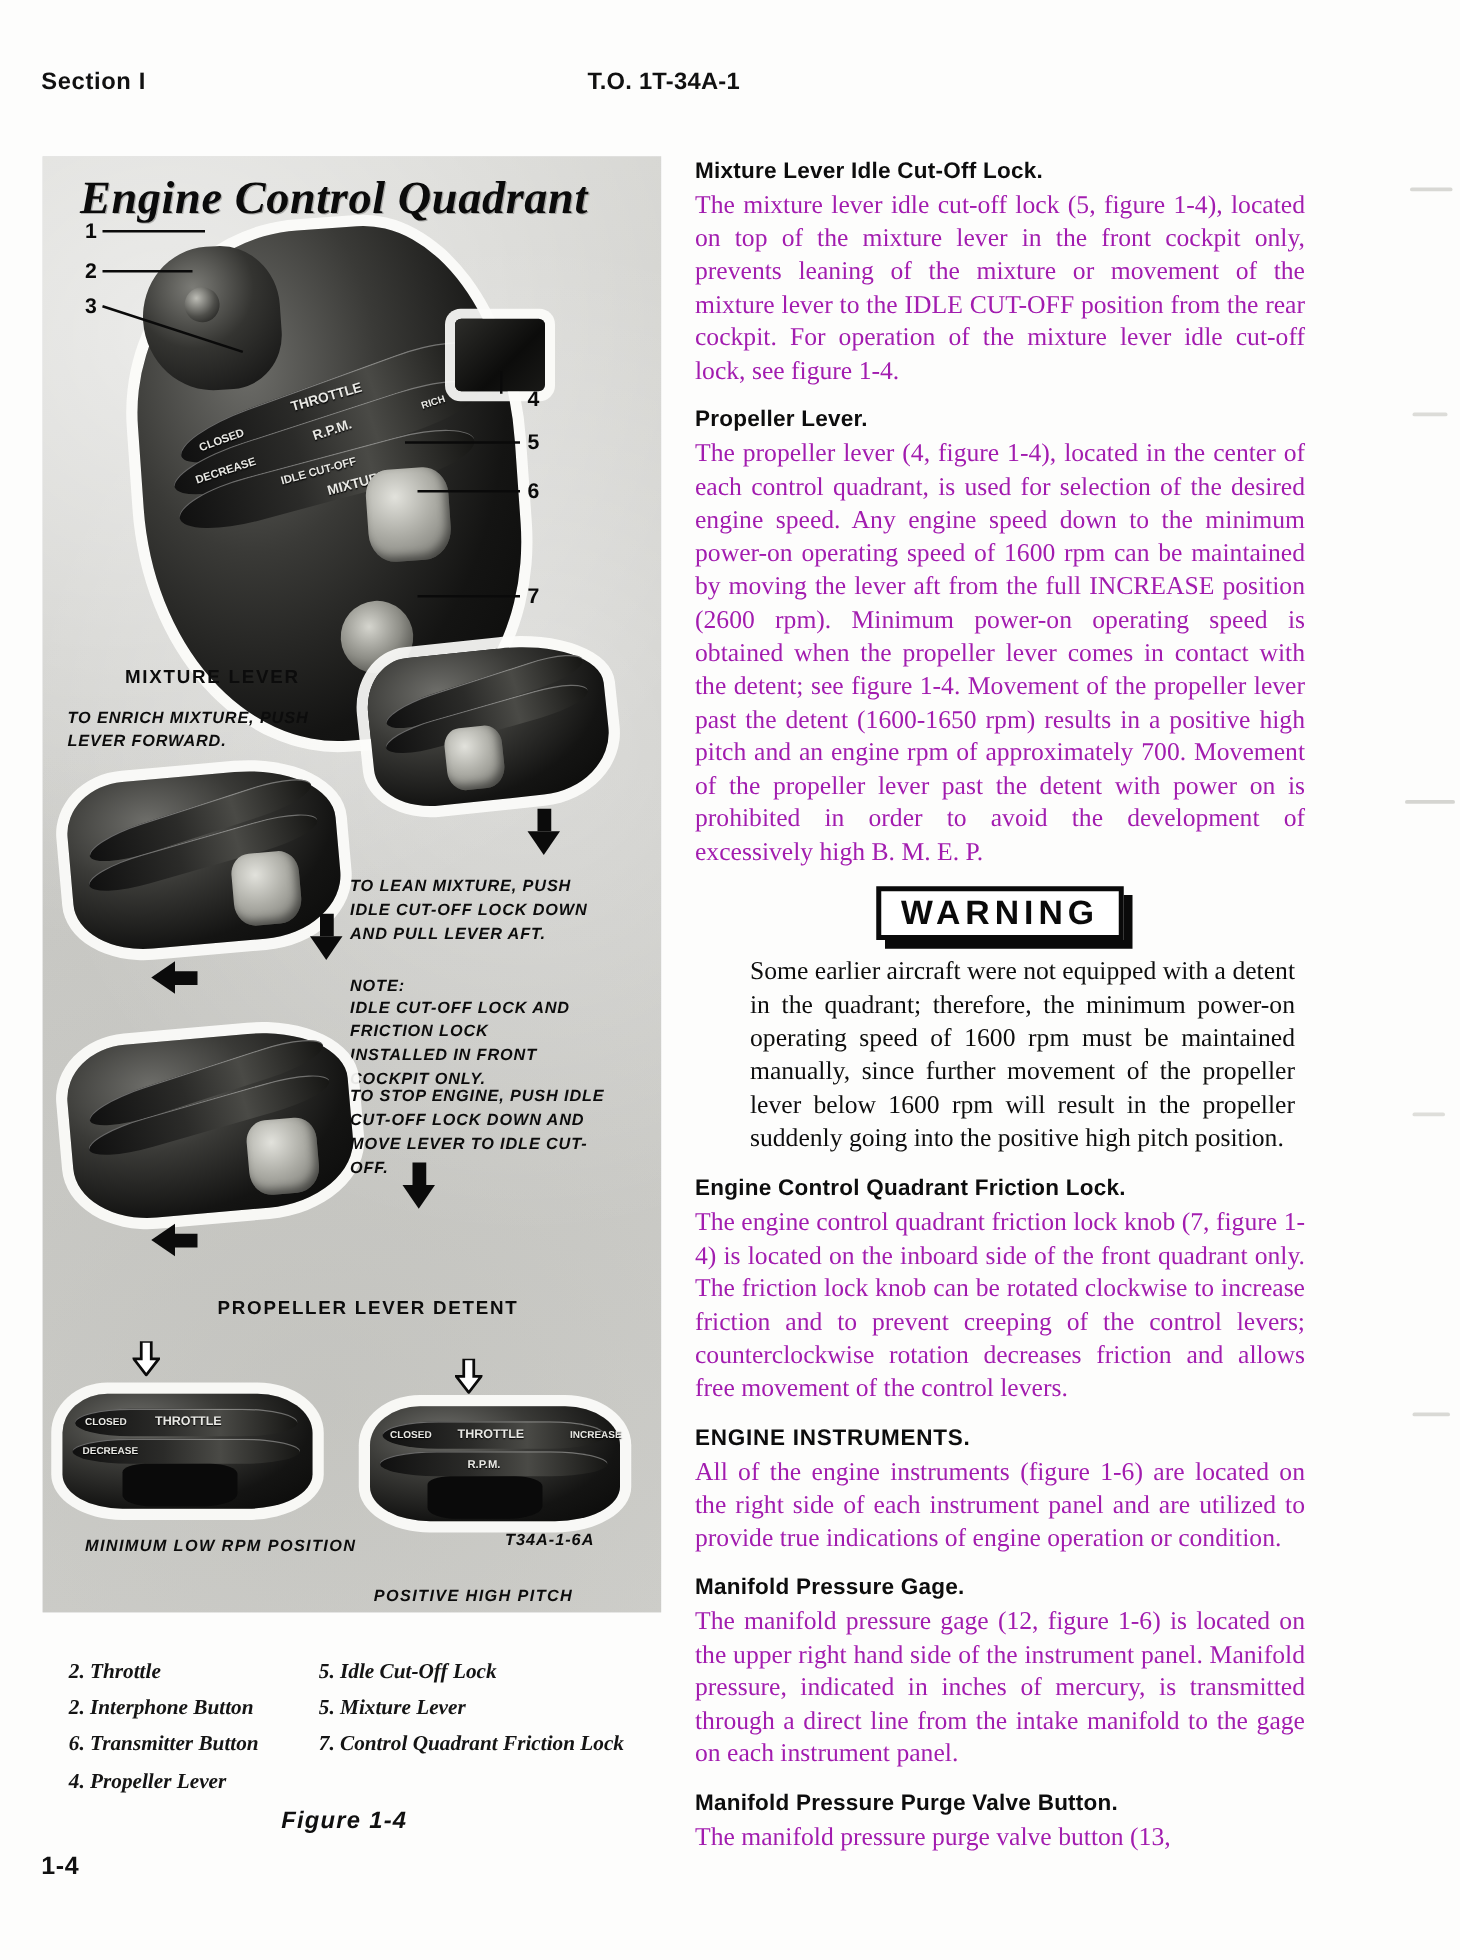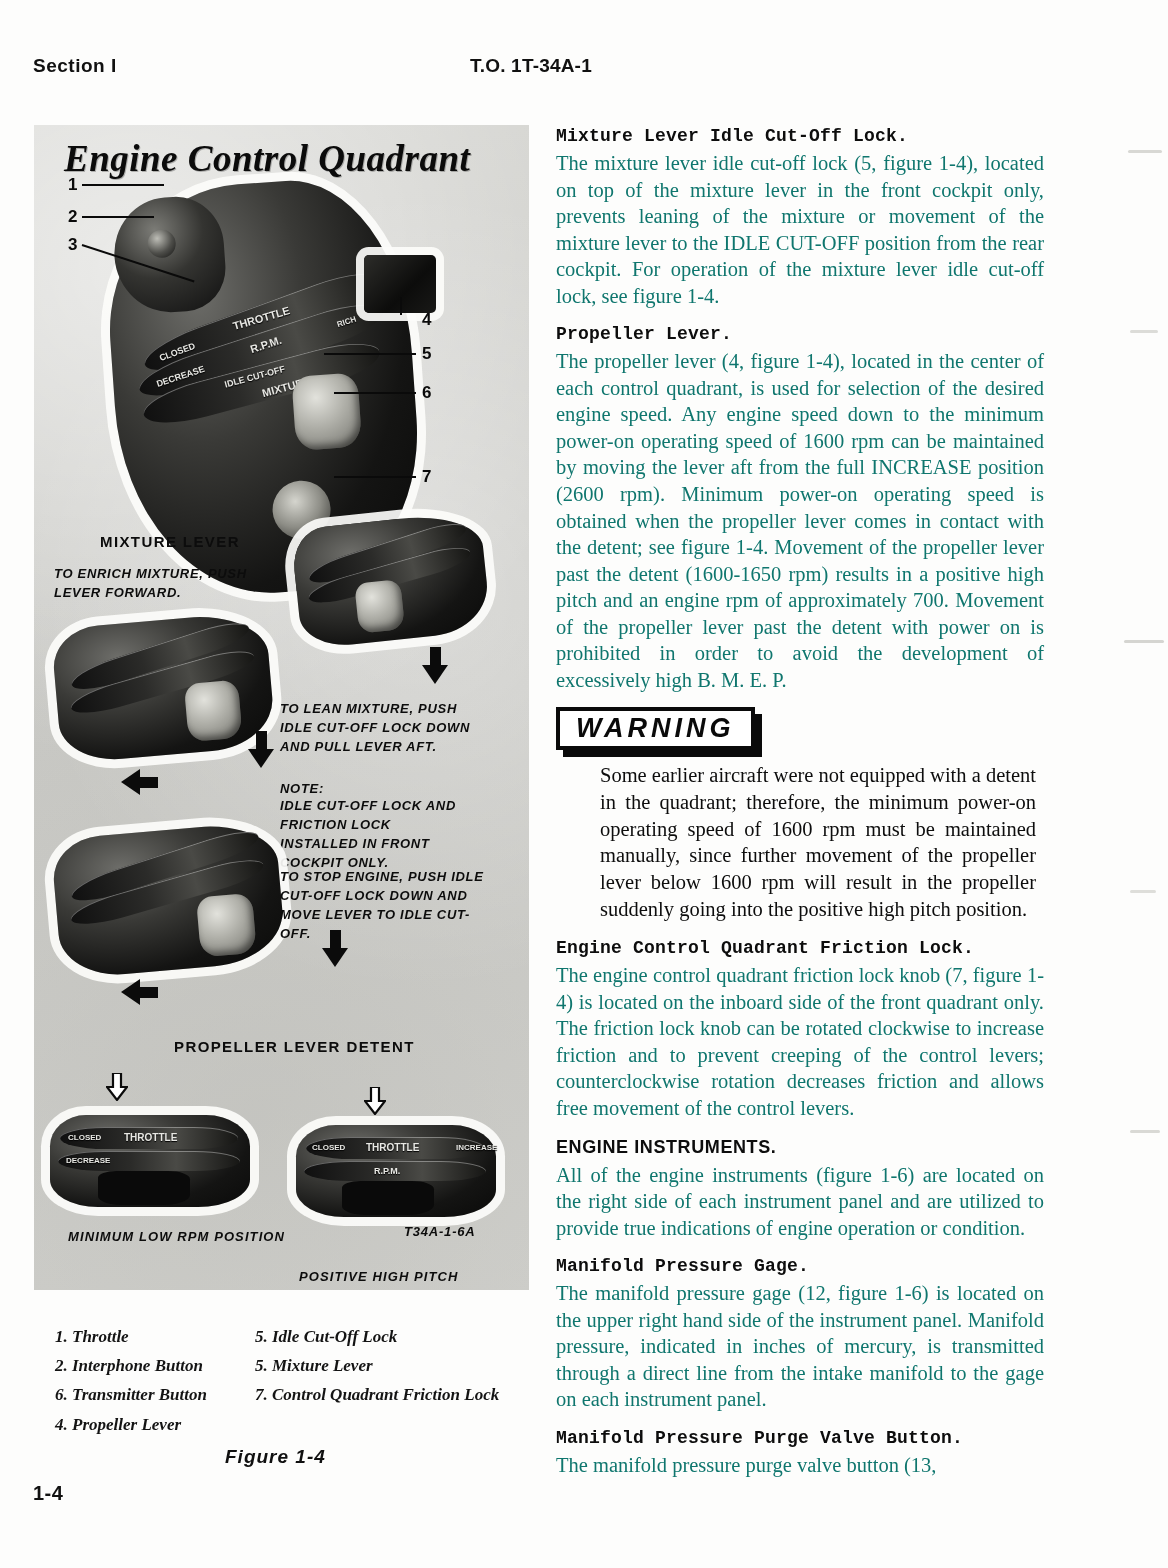--- a/index.html
+++ b/index.html
@@ -207,51 +207,50 @@
   }
 
   
   .col-right {
     position: absolute;
     left: 556px;
     top: 126px;
     width: 488px;
   }
   .h-sub {
-    font-family: Liberation Mono, monospace;
+    font-family: Liberation Sans, sans-serif;
     font-weight: bold;
     font-size: 18px;
     letter-spacing: 0.2px;
     color: #0d0d0d;
     margin: 0 0 4px 0;
   }
   .h-major {
     font-family: "Liberation Sans", sans-serif;
     font-weight: bold;
     font-size: 18px;
     letter-spacing: 0.6px;
     color: #0d0d0d;
     margin: 0 0 4px 0;
   }
   .para {
     font-family: "Liberation Serif", serif;
     font-size: 20.5px;
     line-height: 1.295;
     text-align: justify;
-    color: #0f766e;
+    color: #a21caf;
     margin: 0 0 15px 0;
     hyphens: none;
   }
   .para.tight { margin-bottom: 14px; }
 
   
   .warning-wrap {
     margin: 6px 0 12px 0;
-    text-align: left;
-    font-style: italic;
+    text-align: center;
   }
   .warning-badge {
     display: inline-block;
     position: relative;
     padding: 4px 16px 4px 16px;
     border: 4px solid #0a0a0a;
     background: #fff;
     box-shadow: 7px 7px 0 0 #0a0a0a;
   }
   .warning-badge span {
@@ -417,21 +416,21 @@
       </div>
       <div style="position:absolute;left:46px;top:56px;width:92px;height:34px;background:#0a0a0a;border-radius:20% 24% 30% 26%;"></div>
     </div>
 
     <div class="fig-cap cap-body" style="left:34px;top:1103px;letter-spacing:1.1px;">MINIMUM LOW RPM POSITION</div>
     <div class="fig-cap cap-body" style="left:265px;top:1143px;letter-spacing:1.1px;">POSITIVE HIGH PITCH POSITION</div>
     <div class="fig-cap cap-body" style="left:370px;top:1098px;letter-spacing:0.8px;">T34A-1-6A</div>
   </div>
 
   <div class="legend col1">
-    <div>1. Throttle</div>
+    <div>2. Throttle</div>
     <div>2. Interphone Button</div>
     <div>6. Transmitter Button</div>
     <div>4. Propeller Lever</div>
   </div>
   <div class="legend col2">
     <div>5. Idle Cut-Off Lock</div>
     <div>5. Mixture Lever</div>
     <div>7. Control Quadrant Friction Lock</div>
   </div>
 

